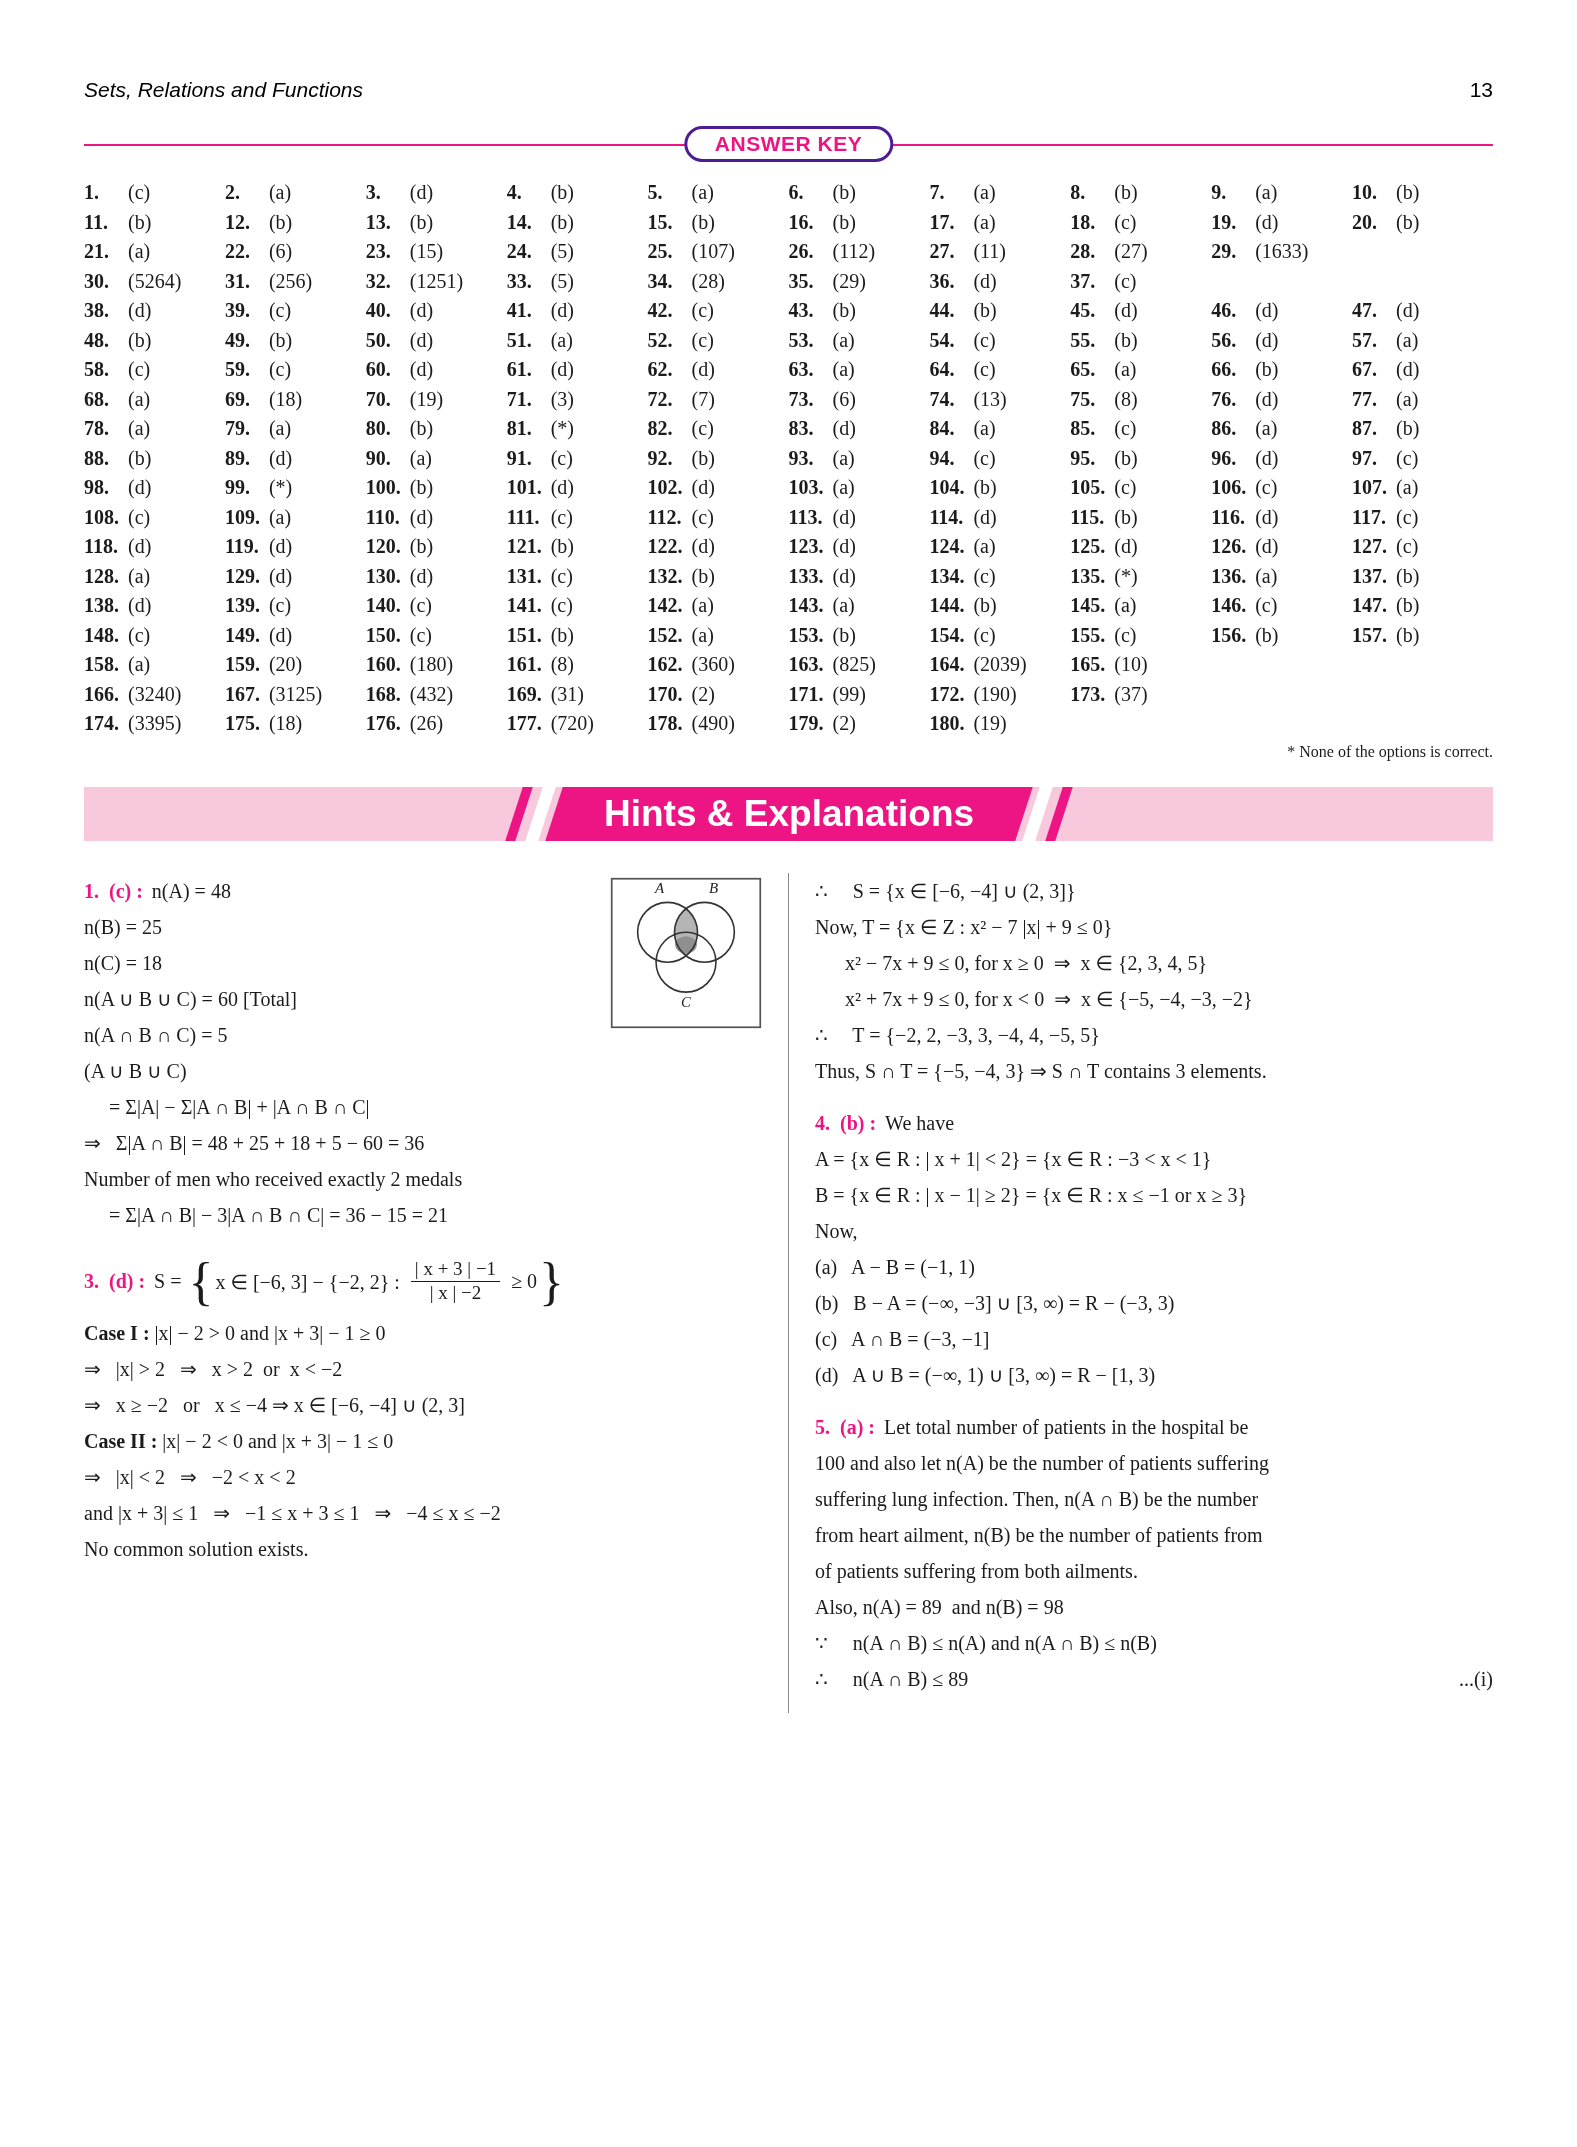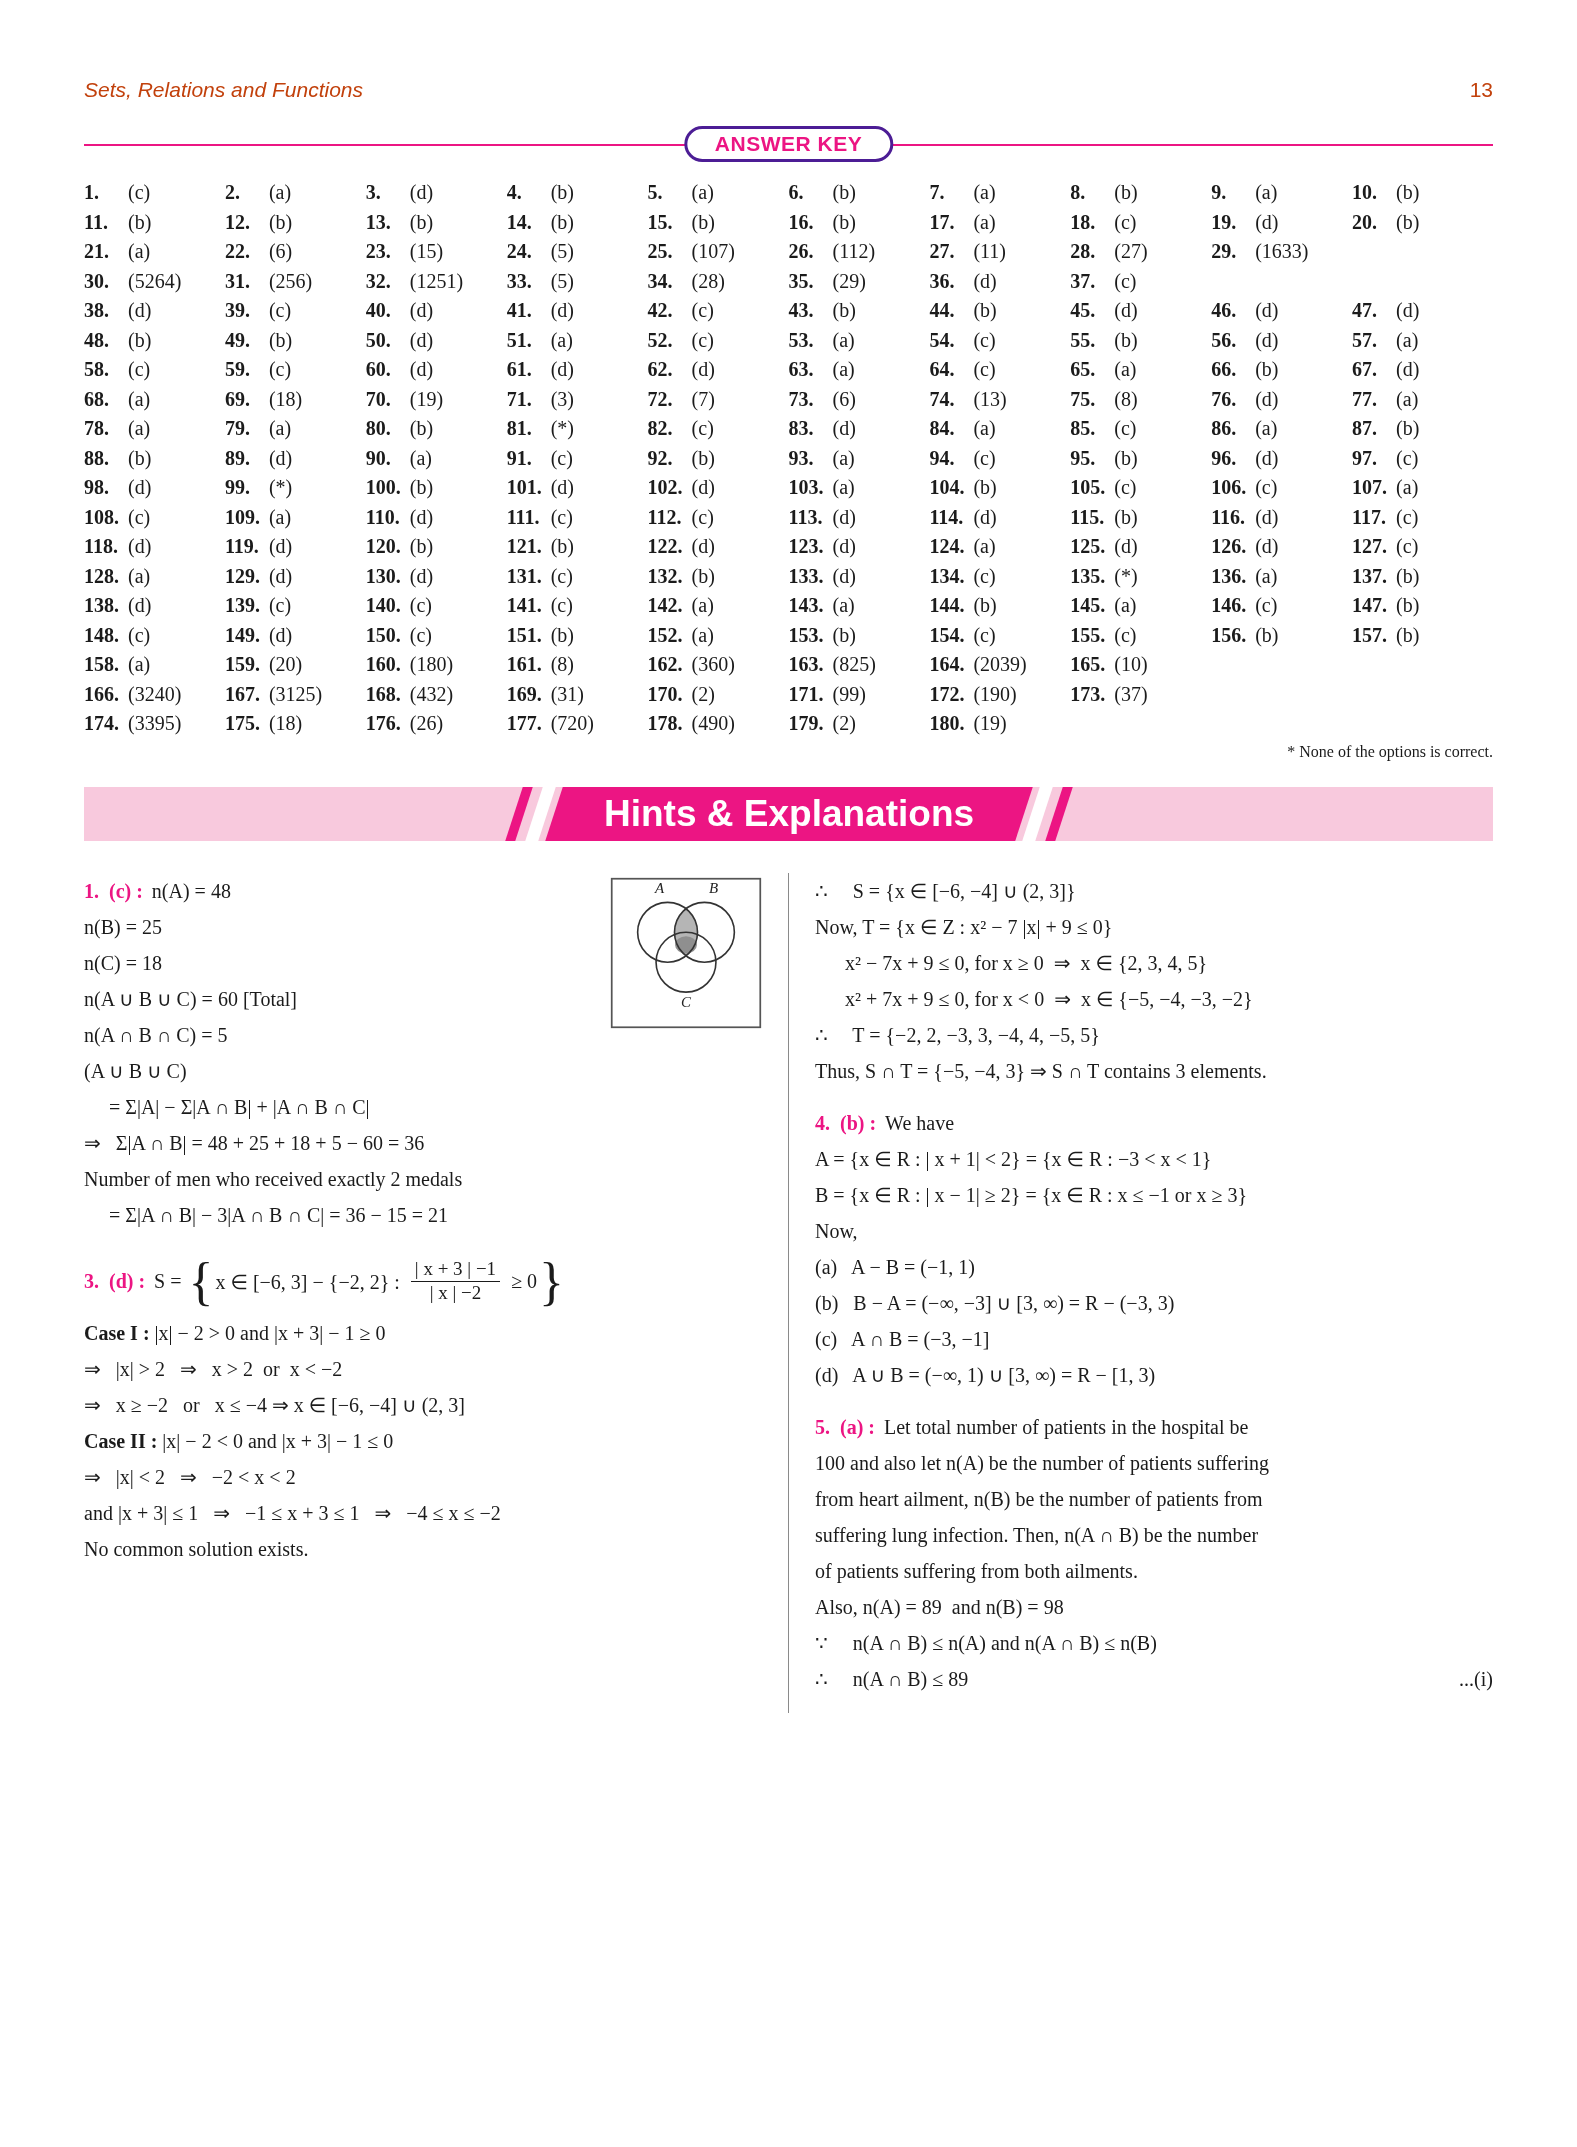--- a/index.html
+++ b/index.html
@@ -3,21 +3,21 @@
 <meta charset="utf-8">
 <style>
   html,body { margin:0; padding:0; background:#ffffff; }
   .page {
     position:relative; width:1577px; height:2147px; margin:0 auto;
     background:#ffffff; box-sizing:border-box; padding:78px 84px 0 84px;
     font-family:"Liberation Serif", serif; color:#1b1b1b; overflow:hidden;
   }
   
   .page-header { display:flex; justify-content:space-between; align-items:baseline;
-    font-family:"Liberation Sans", sans-serif; font-size:21px; color:#c2410c; }
+    font-family:"Liberation Sans", sans-serif; font-size:21px; color:#000000; }
   .ph-title { font-style:italic; }
   .ph-num { font-style:normal; }
   
   .ak-header { position:relative; height:38px; margin:24px 0 14px 0; }
   .ak-header::before { content:""; position:absolute; left:0; right:0; top:18px; height:2px; background:#ec1583; }
   .ak-badge { position:absolute; left:50%; transform:translateX(-50%); top:0;
     background:#fff; border:3px solid #4c1d95; border-radius:999px; padding:3px 28px;
     color:#ec1583; font-family:"Liberation Sans", sans-serif; font-weight:bold;
     font-size:21px; letter-spacing:0.5px; }
   
@@ -381,22 +381,22 @@
             <div class="sol-line">(b)   B − A = (−∞, −3] ∪ [3, ∞) = R − (−3, 3)</div>
             <div class="sol-line">(c)   A ∩ B = (−3, −1]</div>
             <div class="sol-line">(d)   A ∪ B = (−∞, 1) ∪ [3, ∞) = R − [1, 3)</div>
           </div>
       </div>
 
       <div class="sol-block">
         <div class="sol-line"><span class="sol-num">5.</span><span class="sol-ans">(a) :</span><span>Let total number of patients in the hospital be</span></div>
         <div>
             <div class="sol-line">100 and also let n(A) be the number of patients suffering</div>
+            <div class="sol-line">suffering lung infection. Then, n(A ∩ B) be the number</div>
             <div class="sol-line">from heart ailment, n(B) be the number of patients from</div>
-            <div class="sol-line">suffering lung infection. Then, n(A ∩ B) be the number</div>
             <div class="sol-line">of patients suffering from both ailments.</div>
             <div class="sol-line">Also, n(A) = 89  and n(B) = 98</div>
             <div class="sol-line">∵     n(A ∩ B) ≤ n(A) and n(A ∩ B) ≤ n(B)</div>
             <div class="sol-line flex-line"><span>∴     n(A ∩ B) ≤ 89</span><span class="right">...(i)</span></div>
           </div>
       </div>
 
     </div>
 
   </div>

